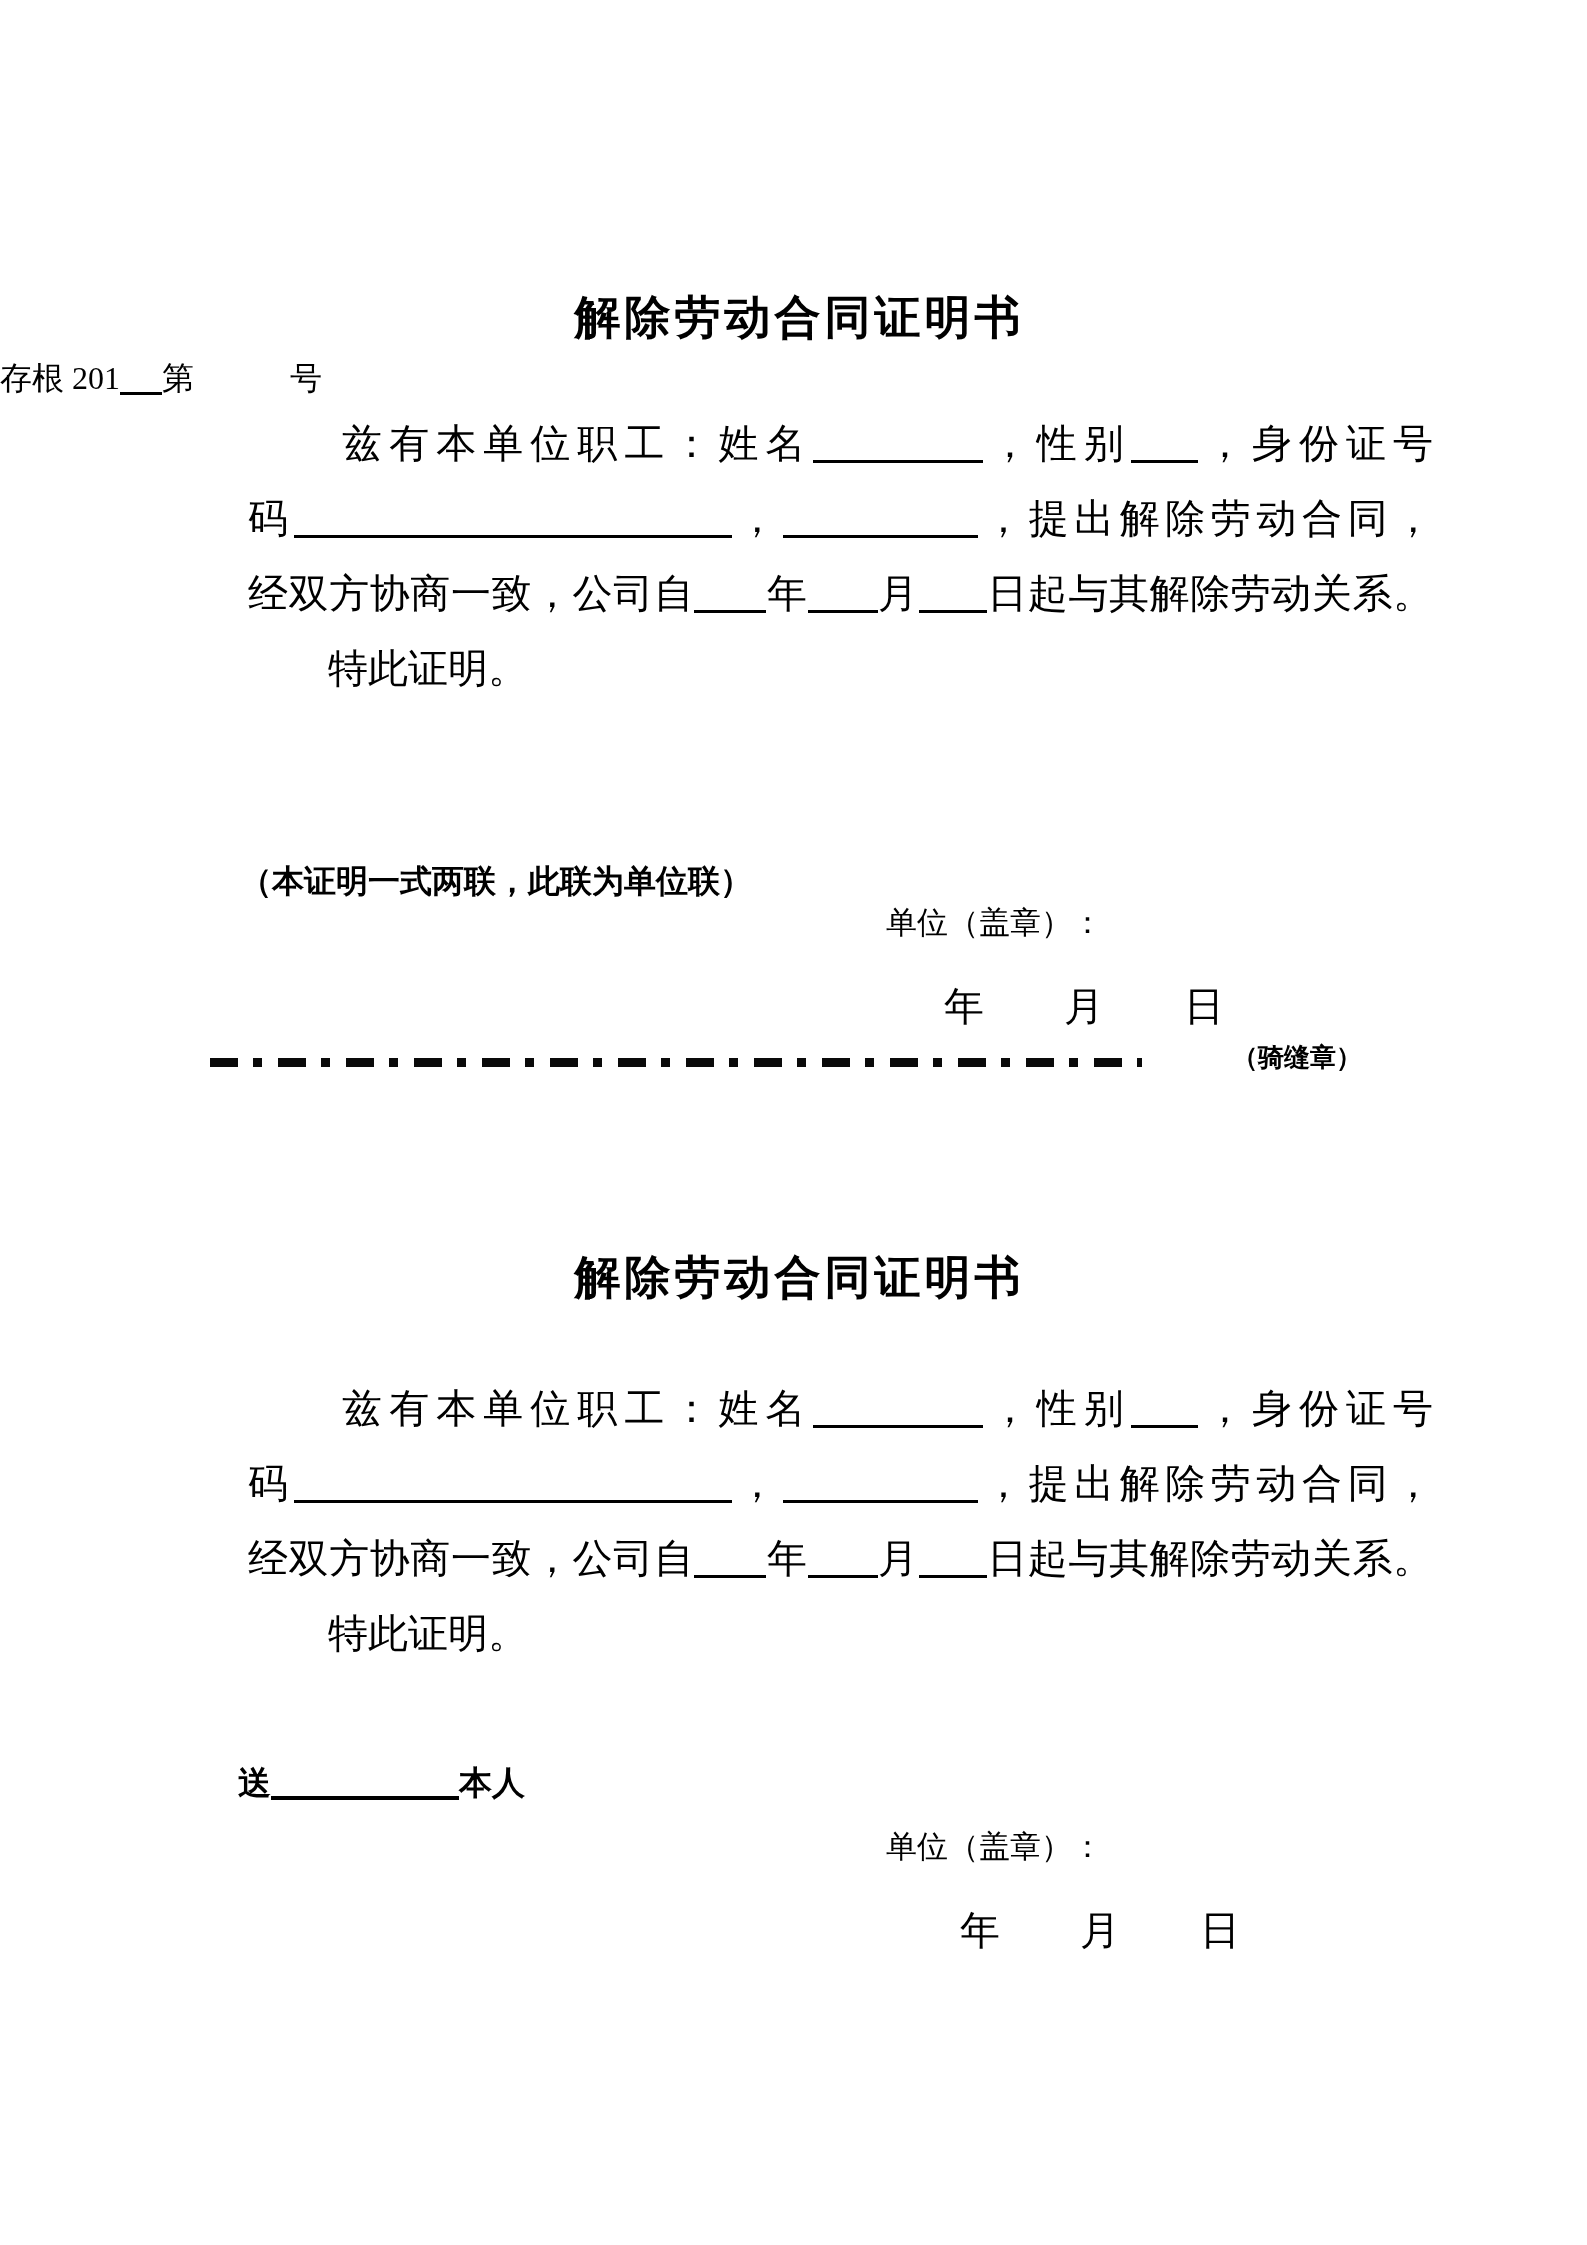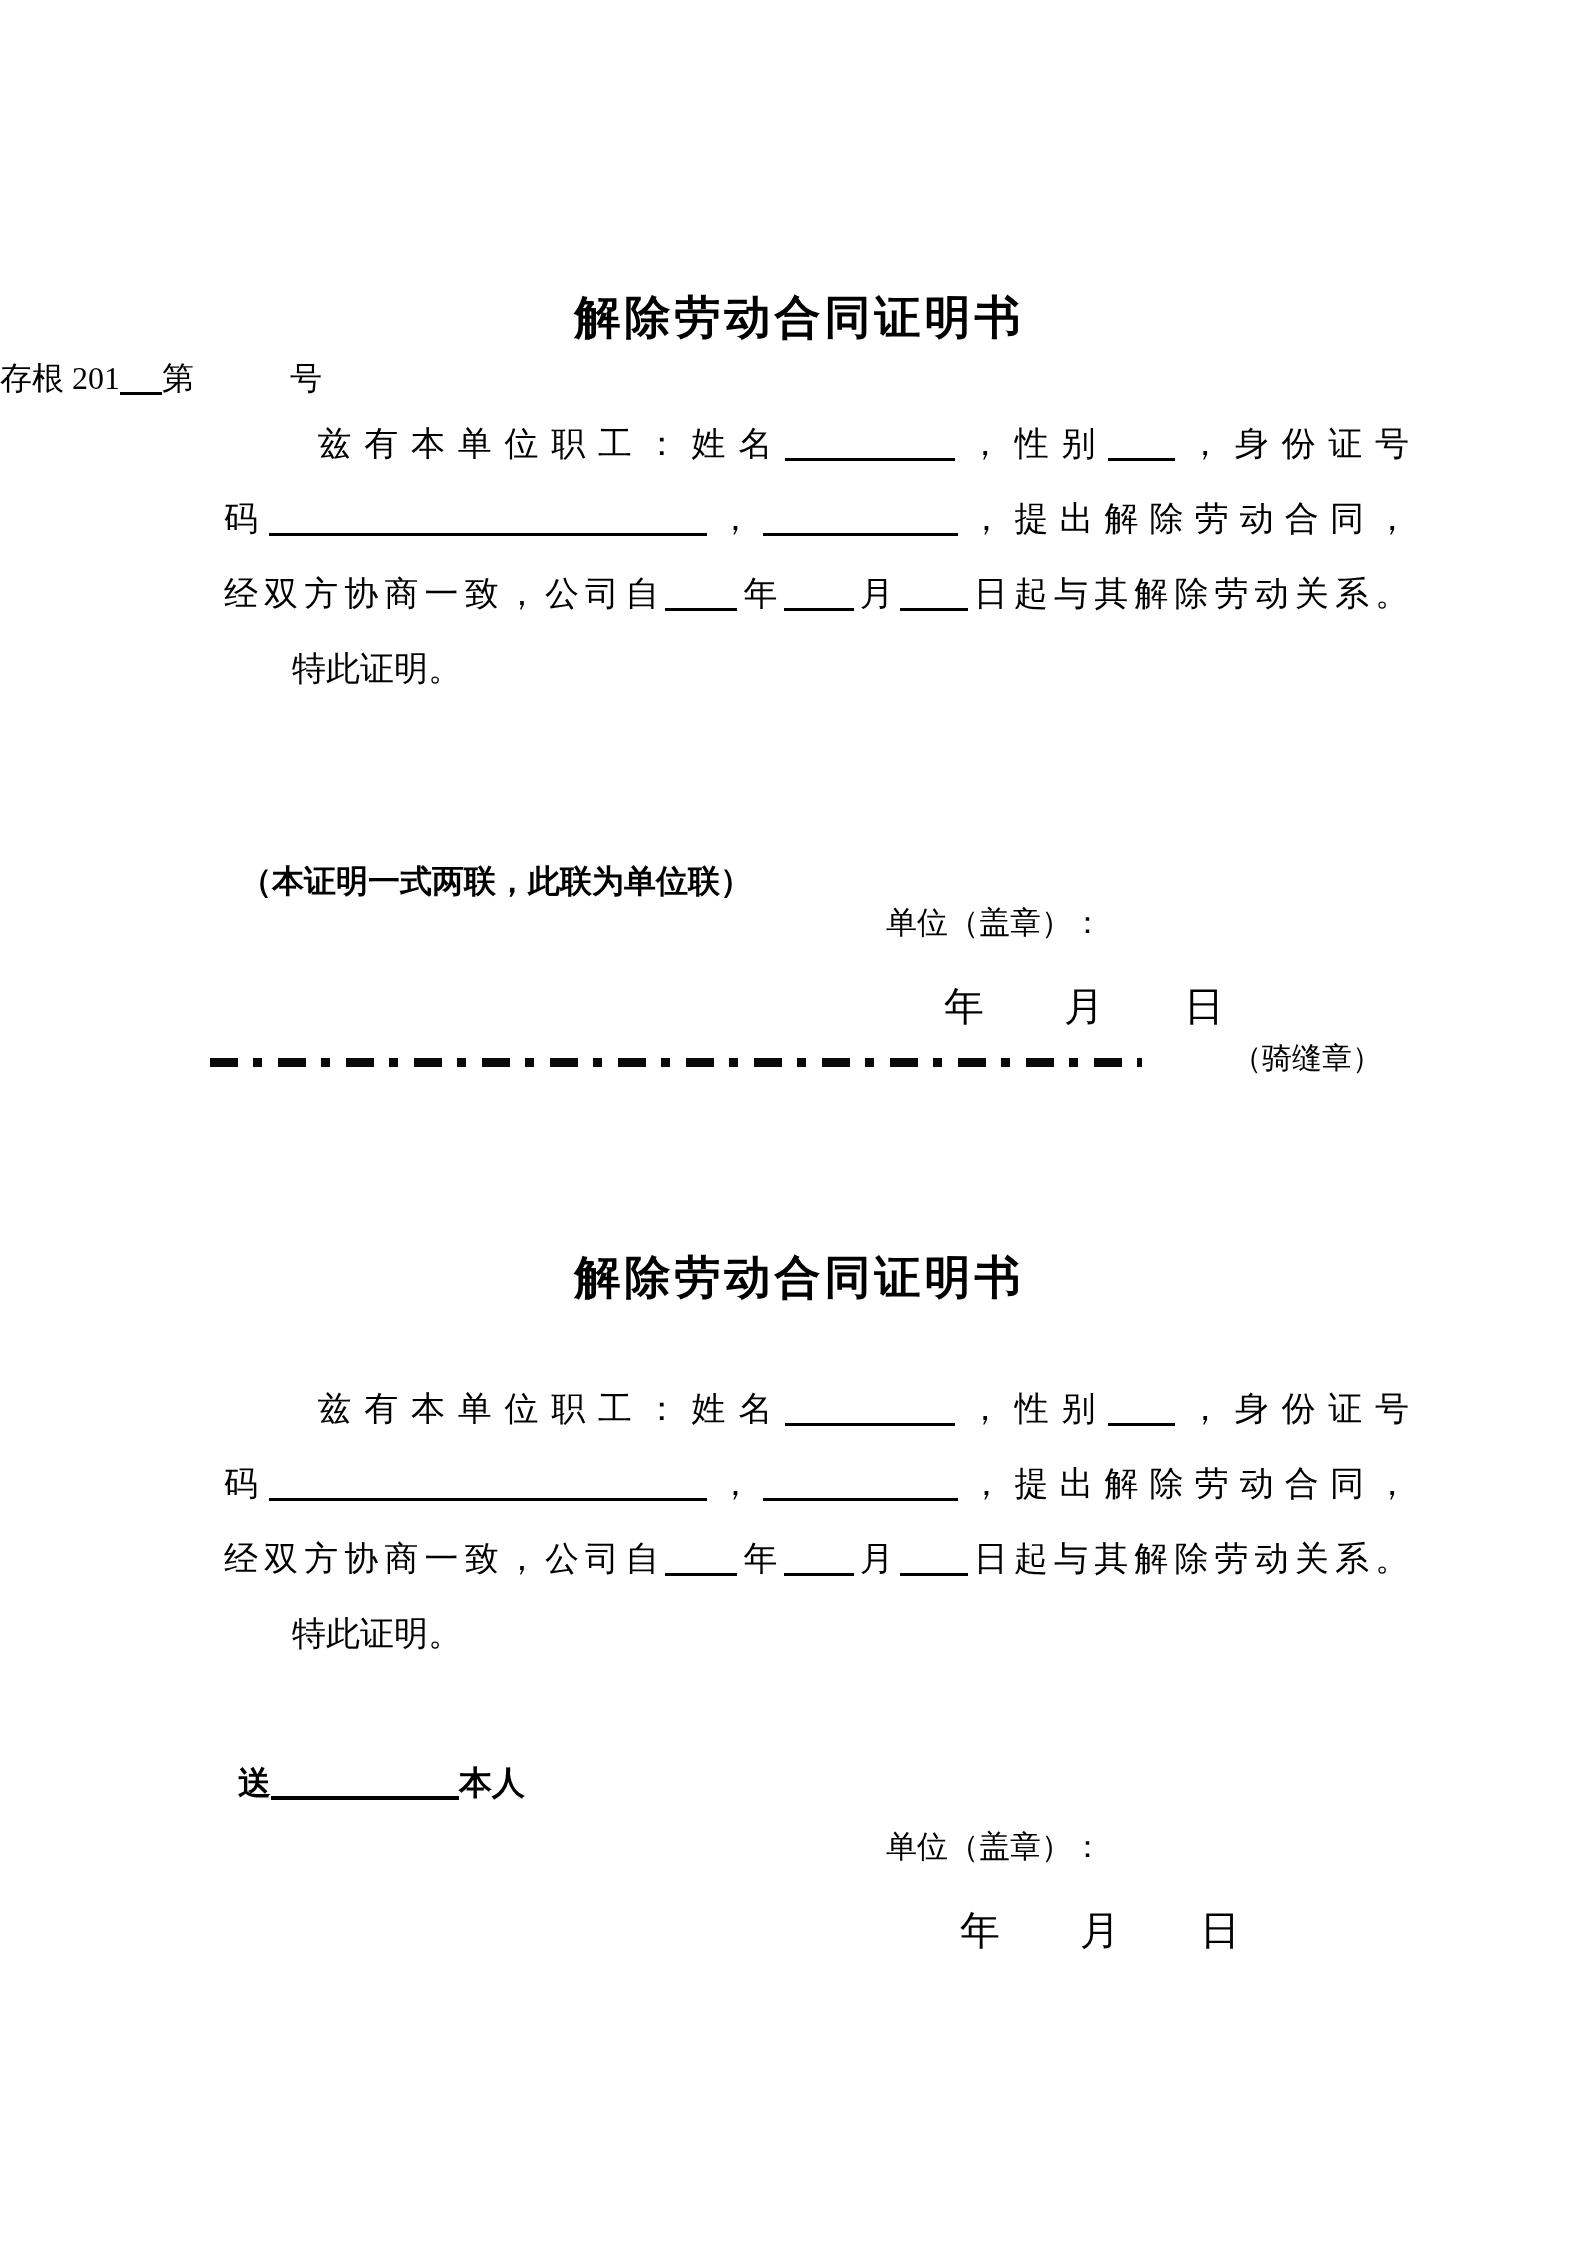--- a/index.html
+++ b/index.html
@@ -14,41 +14,41 @@
   .title{
     left:0;right:0;text-align:center;
     font-size:46px;font-weight:bold;letter-spacing:4px;
     line-height:56px;white-space:nowrap;margin-left:12px;
   }
   .stub{
     left:0;right:0;text-align:left;
     font-size:32px;line-height:44px;white-space:nowrap;
   }
   .bodyline{
-    left:224px;width:1185px;
-    font-size:34px;line-height:48px;
+    left:248px;width:1185px;
+    font-size:40px;line-height:48px;
   }
   .just{
     text-align:justify;
     text-align-last:justify;
     -moz-text-align-last:justify;
   }
   .b{
     display:inline-block;
     border-bottom:3px solid #000;
     height:26px;
     margin-bottom:-6px;
   }
   .b-bold{border-bottom-width:4px;}
   .note{
     left:240px;font-size:32px;font-weight:bold;line-height:44px;white-space:nowrap;margin-top:21px;
   }
   .seal{left:886px;font-size:31px;line-height:42px;white-space:nowrap;}
   .dateline{font-size:40px;line-height:42px;white-space:nowrap;}
-  .seam{left:1232px;font-size:30px;line-height:40px;white-space:nowrap;}
+  .seam{left:1232px;font-size:26px;line-height:40px;white-space:nowrap;font-weight:bold;}
   .sendline{
     left:238px;font-size:33px;font-weight:bold;line-height:46px;white-space:nowrap;
   }
   .tearline{
     left:210px;top:1058px;width:932px;height:9px;
     background:repeating-linear-gradient(to right,
       #0a0a0a 0px,#0a0a0a 28px,
       transparent 28px,transparent 43px,
       #0a0a0a 43px,#0a0a0a 52px,
       transparent 52px,transparent 68px);

